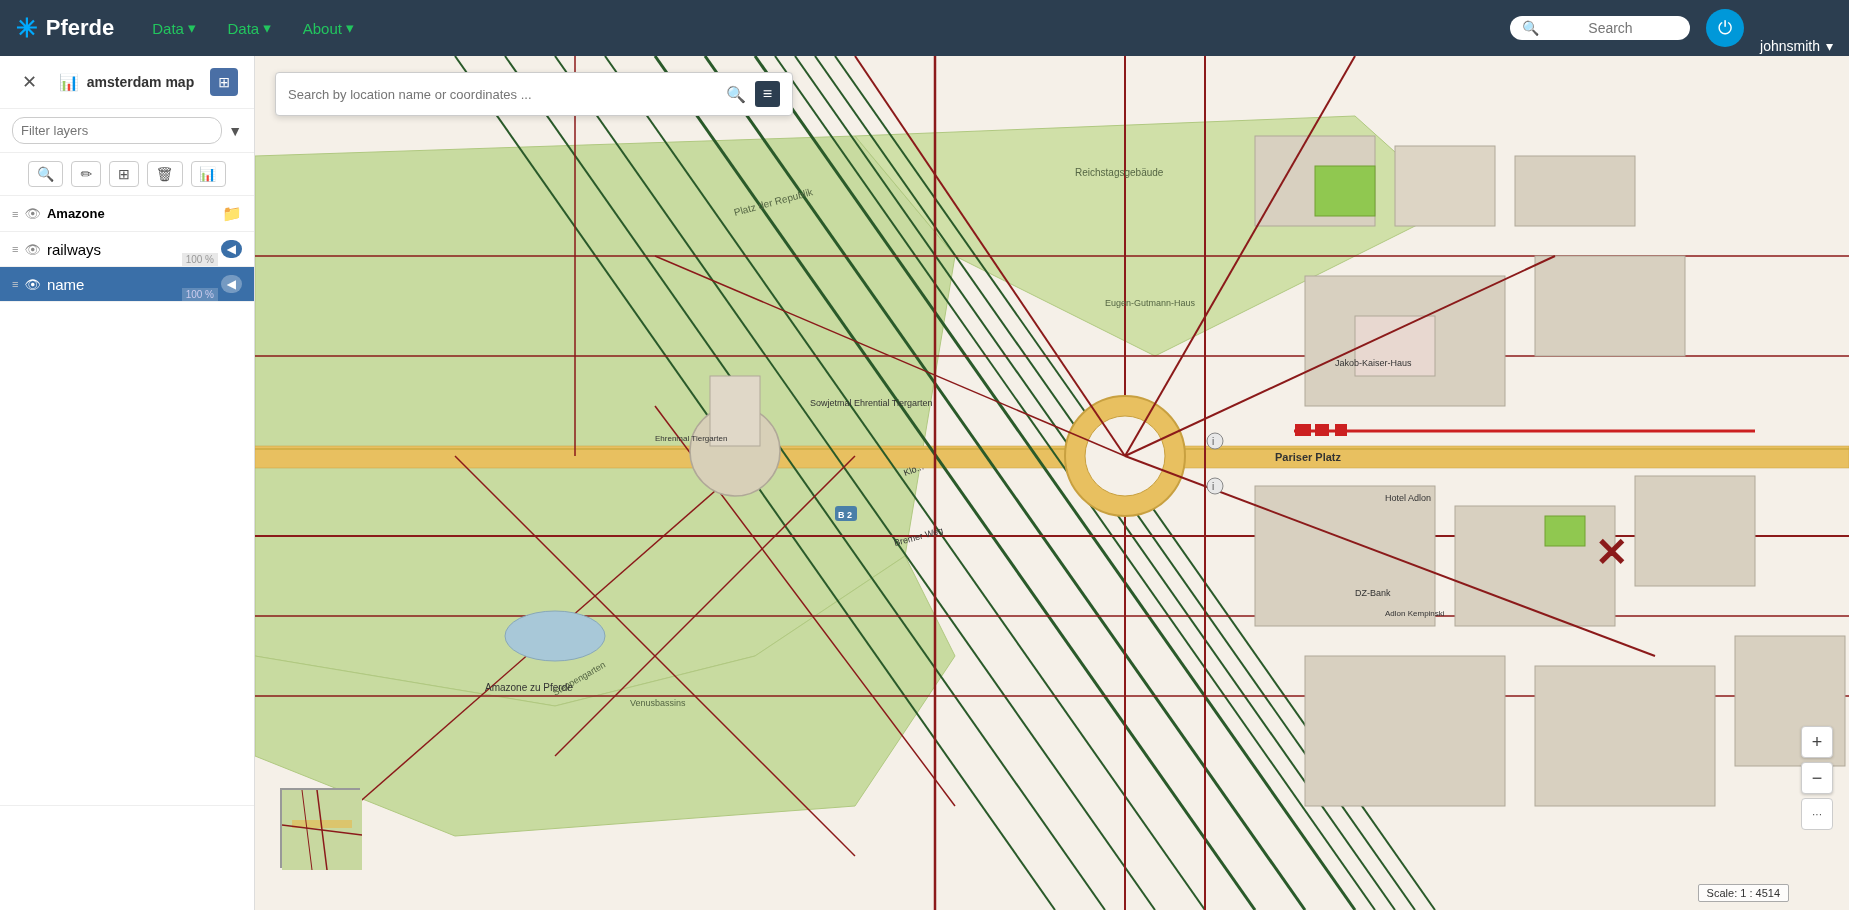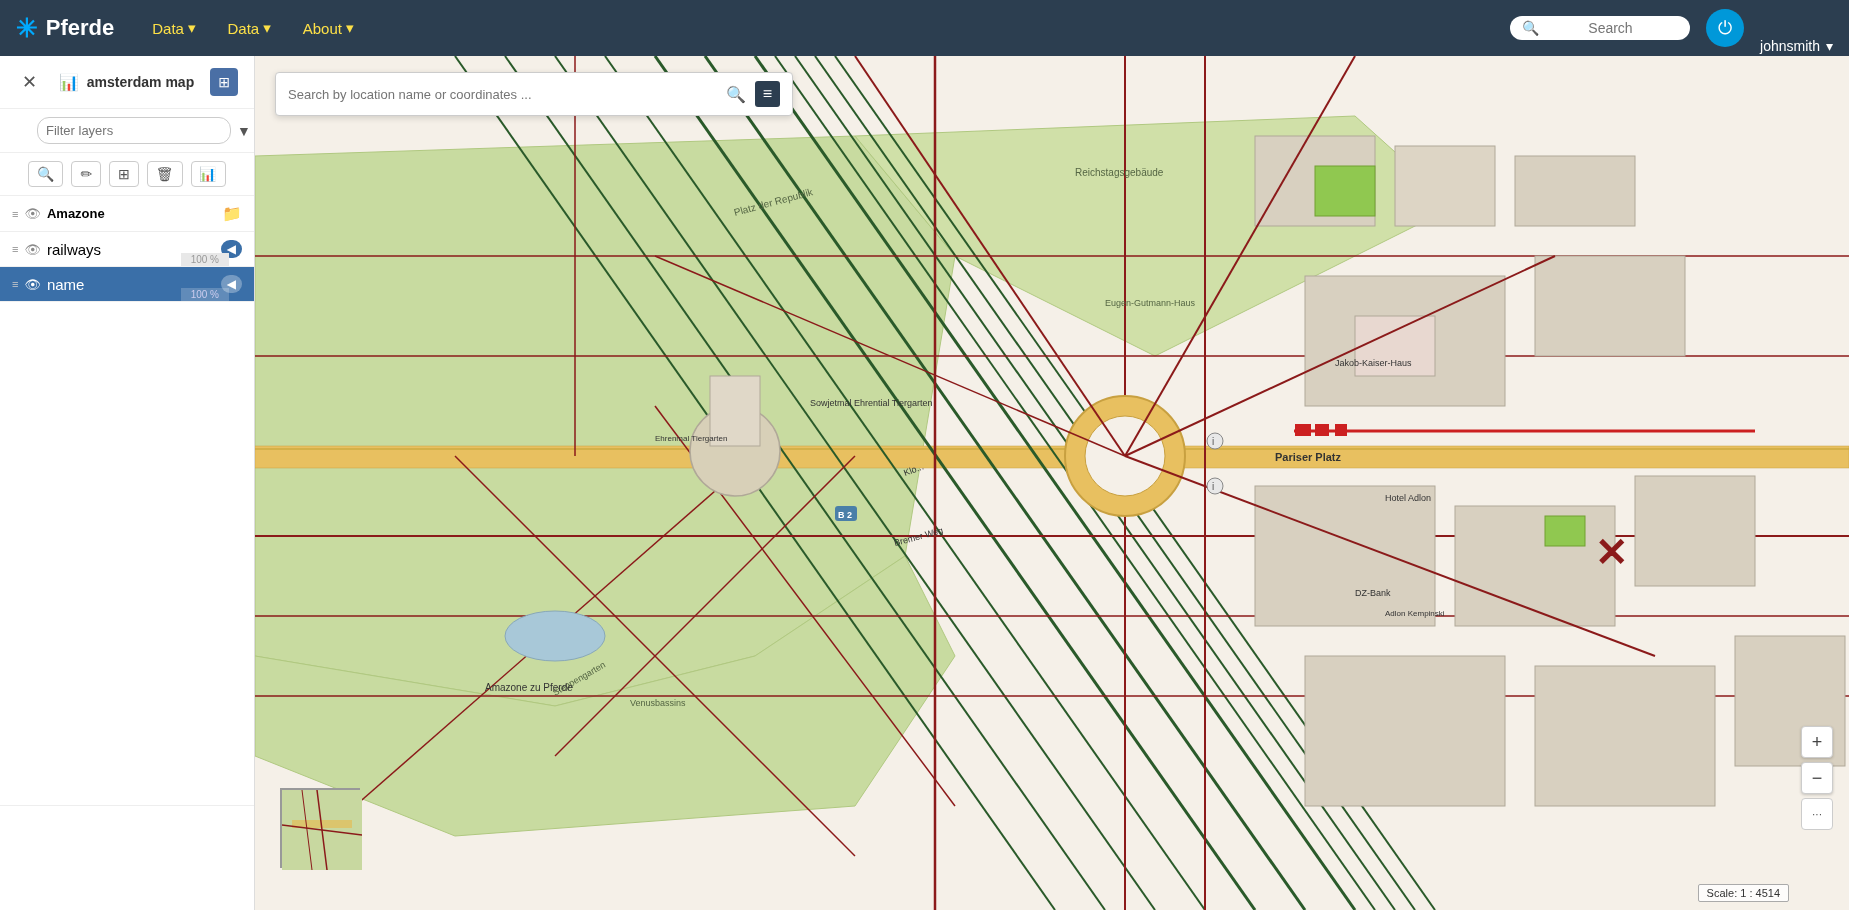--- a/index.html
+++ b/index.html
@@ -11,21 +11,21 @@
       background: #2c3e50; display: flex; align-items: center; z-index: 100;
       padding: 0 16px; gap: 8px;
     }
     .topnav-logo {
       display: flex; align-items: center; gap: 8px; color: #fff;
       font-size: 22px; font-weight: bold; margin-right: 16px;
     }
     .topnav-logo .star { color: #00aaff; font-size: 26px; }
     .topnav-menu { display: flex; gap: 4px; }
     .topnav-menu-item {
-      color: #fde047; padding: 8px 14px; border-radius: 4px; cursor: pointer;
+      color: #22c55e; padding: 8px 14px; border-radius: 4px; cursor: pointer;
       font-size: 15px; display: flex; align-items: center; gap: 4px;
     }
     .topnav-spacer { flex: 1; }
     .topnav-search {
       display: flex; align-items: center; background: #fff;
       border-radius: 20px; padding: 4px 12px; gap: 6px; width: 180px;
     }
     .topnav-search input {
       border: none; outline: none; font-size: 14px; width: 130px; background: transparent; text-align: center;
     }
@@ -63,21 +63,21 @@
       width: 28px; height: 28px; background: #4a6fa5; border-radius: 4px;
       display: flex; align-items: center; justify-content: center; color: #fff;
       font-size: 14px; cursor: pointer;
     }
     .filter-bar {
       padding: 8px 12px; display: flex; align-items: center; gap: 6px;
       border-bottom: 1px solid #eee;
     }
     .filter-bar input {
       flex: 1; border: 1px solid #ccc; border-radius: 12px; padding: 5px 8px;
-      font-size: 13px; outline: none; margin-left: 25px;
+      font-size: 13px; outline: none;
     }
     .filter-btn {
       background: none; border: none; cursor: pointer; color: #555; font-size: 14px;
     }
     .layer-toolbar {
       padding: 8px 16px; display: flex; align-items: center; justify-content: center;
       gap: 8px; border-bottom: 1px solid #eee;
     }
     .layer-toolbar button {
       background: none; border: 1px solid #ccc; border-radius: 4px;
@@ -94,23 +94,23 @@
     }
     .layer-item.active { background: #3a6fa8; color: #fff; }
     .layer-item .layer-name { font-size: 15px; flex: 1; }
     .layer-item .layer-arrow {
       font-size: 12px; color: #fff; background: #3a6fa8;
       border-radius: 10px; padding: 2px 6px;
     }
     .layer-item.active .layer-arrow { background: rgba(255,255,255,0.3); }
     .layer-item.railways .layer-arrow { color: #fff; }
     .layer-percent {
-      position: absolute; right: 25px; bottom: 0;
+      position: absolute; right: 36px; bottom: 0;
       font-size: 10px; color: #999; background: #e8e8e8;
-      padding: 1px 10px; border-radius: 0;
+      padding: 1px 4px; border-radius: 0;
     }
     .layer-item.active .layer-percent { color: #cce; background: rgba(255,255,255,0.2); }
     .eye-icon { font-size: 13px; color: #888; }
     .layer-item.active .eye-icon { color: #fff; }
     .hamburger-icon { font-size: 11px; color: #888; }
     .layer-item.active .hamburger-icon { color: #ccc; }
     .folder-icon { color: #f0a500; }
 
     
     .minimap {

